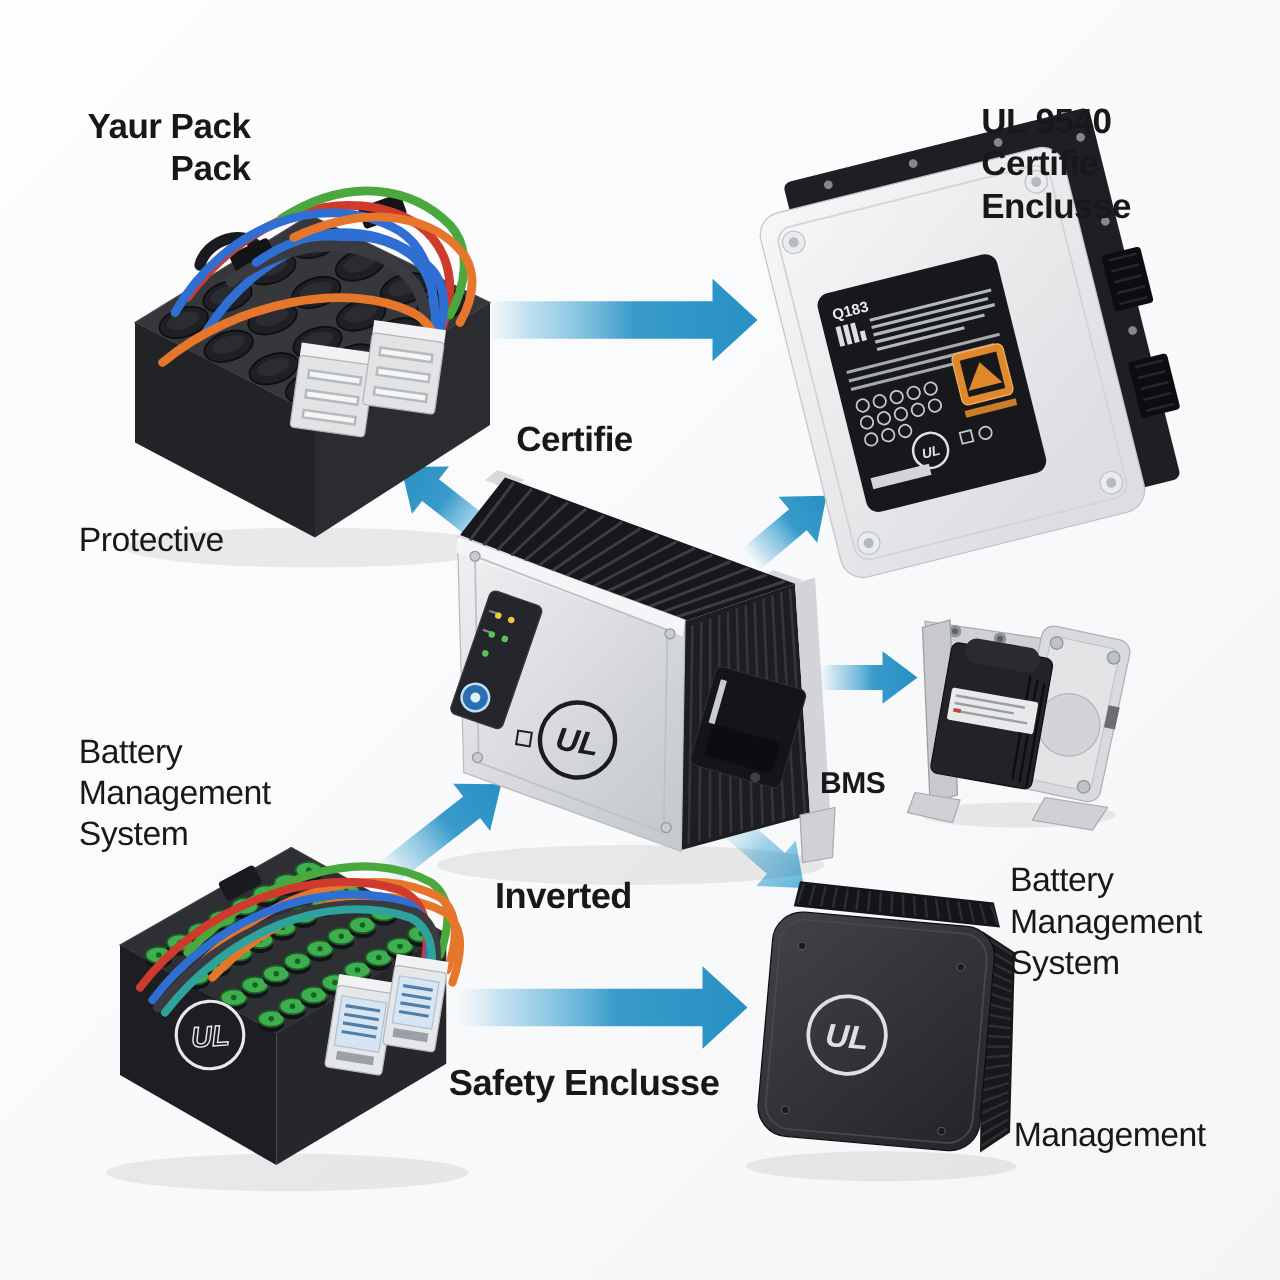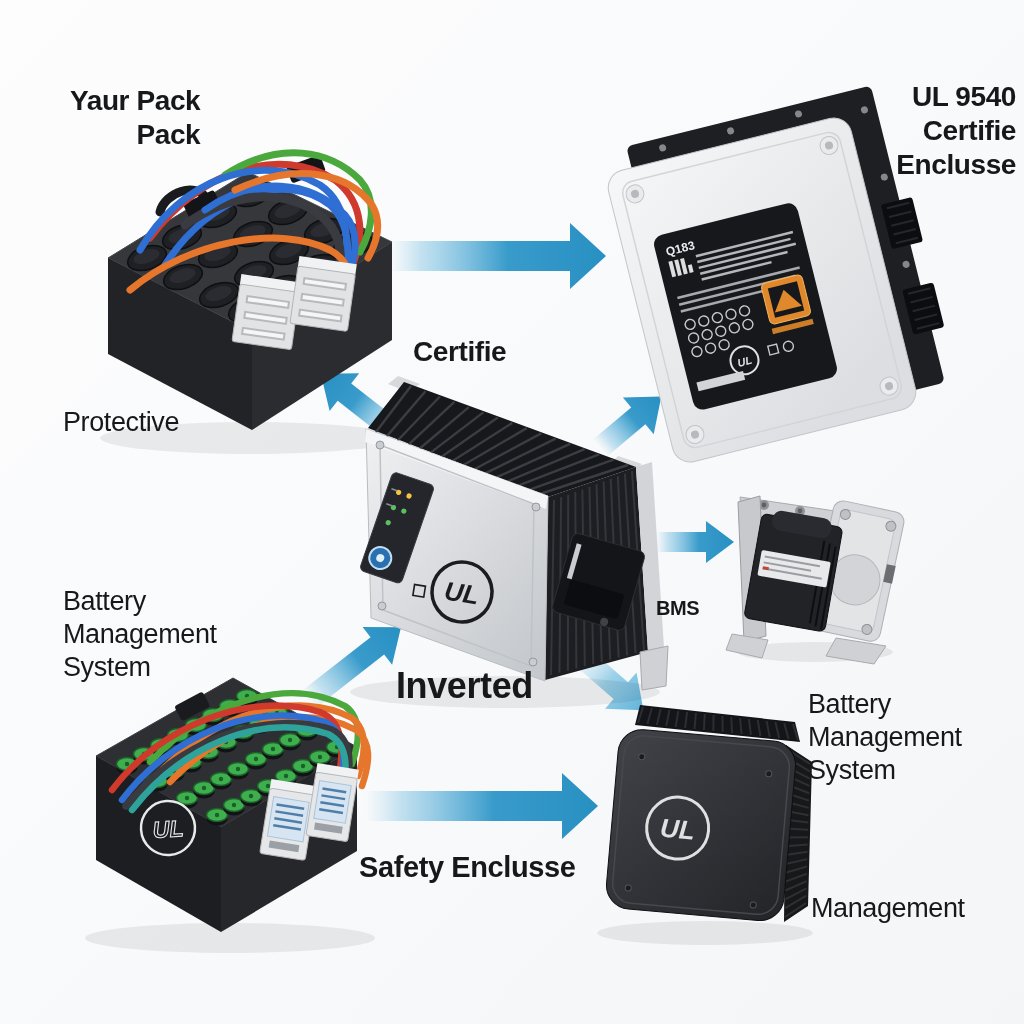--- a/index.html
+++ b/index.html
@@ -4,21 +4,21 @@
 <style>
   html,body{margin:0;padding:0;background:#fff;}
   .stage{position:relative;width:1024px;height:1024px;overflow:hidden;
          background:linear-gradient(135deg,#fdfdfe 0%,#f8f9fa 60%,#f4f5f6 100%);
          font-family:"Liberation Sans",sans-serif;}
   svg{position:absolute;left:0;top:0;}
   svg text{font-family:"Liberation Sans",sans-serif;}
   .label{position:absolute;color:#17181a;font-size:27px;line-height:1.22;letter-spacing:-0.4px;}
   .label span{display:block;}
   .b{font-weight:bold;font-size:28px;text-align:right;}
-  .c{text-align:right;margin-left:16px;}
+  .c{text-align:left;}
 </style>
 </head>
 <body>
 
 <div class="stage">
 
 <svg width="1024" height="1024" viewBox="0 0 1024 1024">
   <defs>
     <linearGradient id="agrad" x1="0" y1="0" x2="1" y2="0">
       <stop offset="0" stop-color="#7fc3e3" stop-opacity="0"></stop>
@@ -464,32 +464,32 @@
   <span>Yaur Pack</span>
   <span>Pack</span>
 </div>
 <div class="label b c" style="left:785px;top:80px;width:215px;">
   <span>UL 9540</span>
   <span>Certifie Enclusse</span>
 </div>
 <div class="label b" style="left:413px;top:335px;">
   <span>Certifie</span>
 </div>
-<div class="label" style="left:63px;top:406px;">
+<div class="label" style="left:63px;top:416px;">
   <span>Protective</span>
 </div>
 <div class="label" style="left:63px;top:585px;">
   <span>Battery</span>
   <span>Management</span>
   <span>System</span>
 </div>
-<div class="label b" style="left:656px;top:596px;font-size:20px;">
+<div class="label b" style="left:656px;top:612px;font-size:24px;">
   <span>BMS</span>
 </div>
-<div class="label b" style="left:396px;top:664px;font-size:36px;">
+<div class="label b" style="left:396px;top:700px;font-size:29px;">
   <span>Inverted</span>
 </div>
 <div class="label b" style="left:359px;top:836px;font-size:29px;margin-top:14px;">
   <span>Safety Enclusse</span>
 </div>
 <div class="label" style="left:808px;top:688px;">
   <span>Battery</span>
   <span>Management</span>
   <span>System</span>
 </div>

